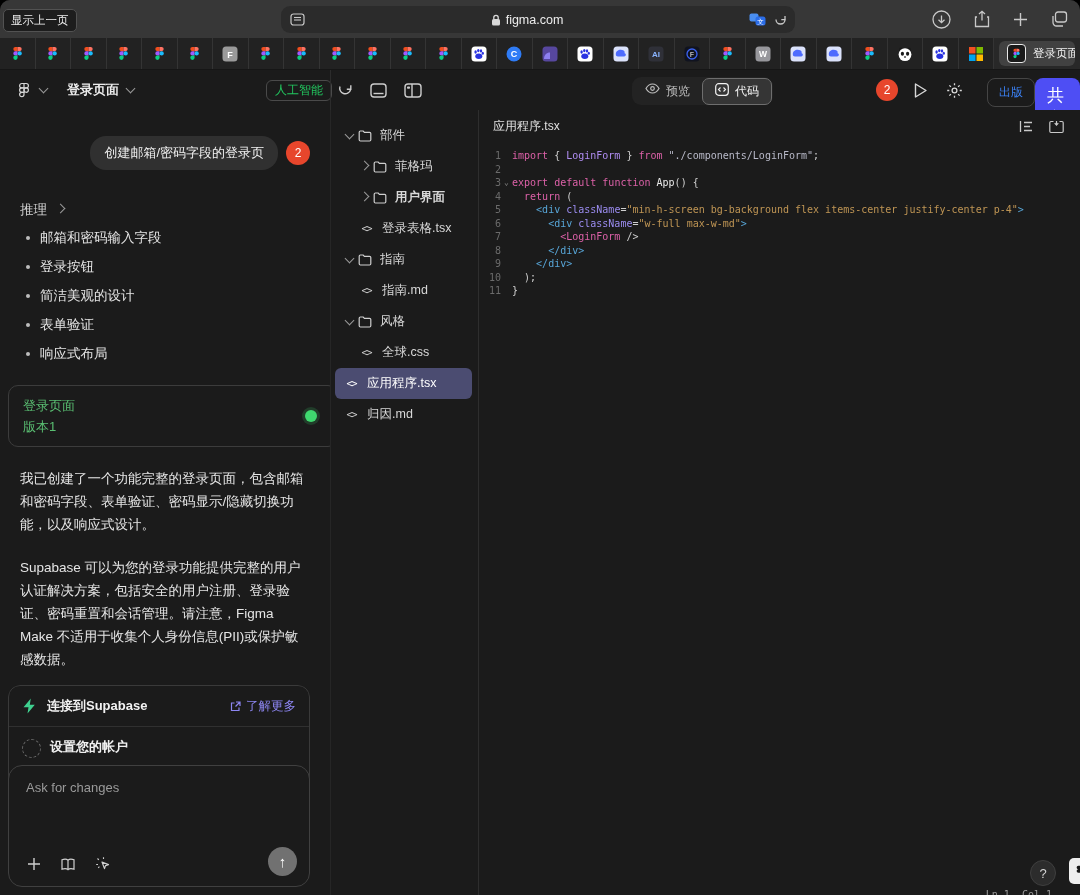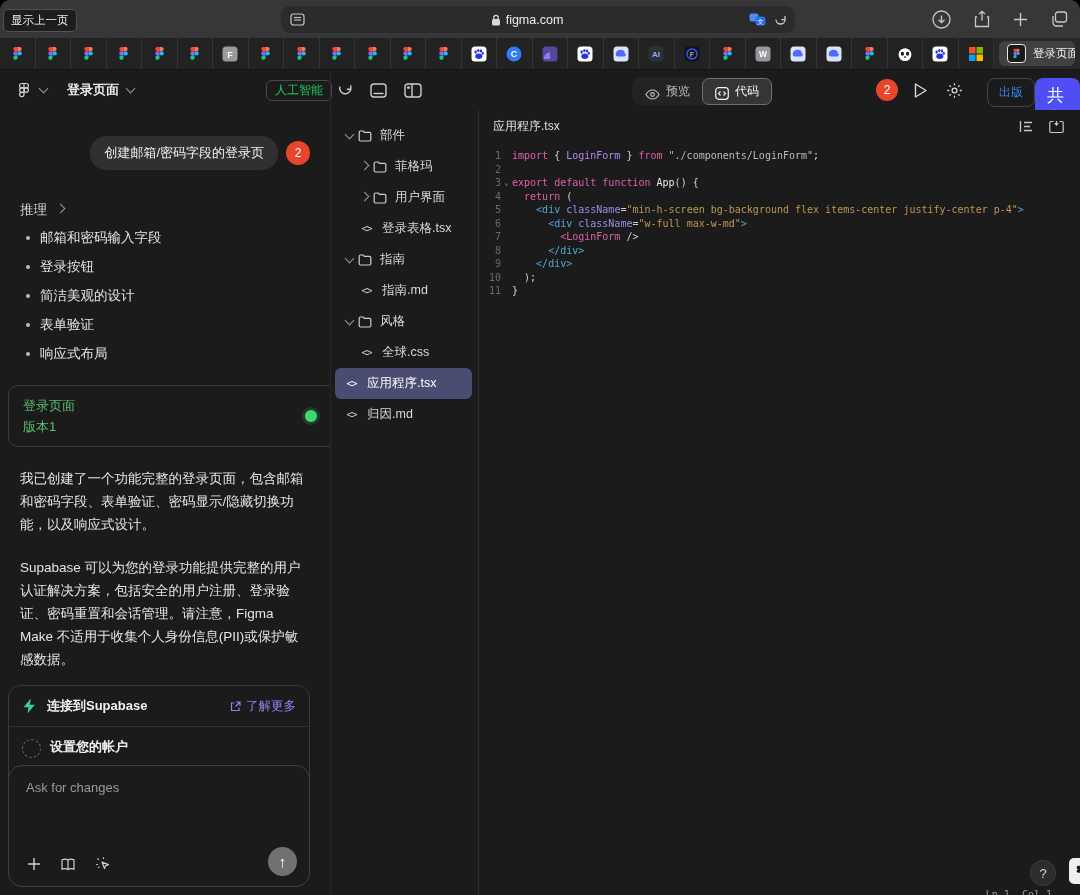--- a/index.html
+++ b/index.html
@@ -33,21 +33,21 @@
   .chev{width:6px;height:6px;border-right:1.5px solid #9a9a9a;border-bottom:1.5px solid #9a9a9a;
     transform:rotate(45deg);margin-top:-3px;}
   .chev.right{transform:rotate(-45deg);}
   .proj-name{color:#ececec;font-size:13px;font-weight:bold;margin-left:12px;}
   .ai-pill{position:absolute;left:266px;top:10px;border:1px solid #4a4a4a;border-radius:6px;
     padding:1px 8px;color:#22c55e;font-size:12px;}
   .tb-divider{position:absolute;left:330px;top:0;width:1px;height:40px;background:#2c2c2c;}
   .tb-icons{position:absolute;left:337px;top:0;height:40px;display:flex;align-items:center;gap:17px;}
   .seg{position:absolute;left:632px;top:7px;height:26px;display:flex;align-items:center;
     background:#232323;border-radius:9px;padding:1px;}
-  .seg-btn{display:flex;align-items:flex-end;gap:6px;padding:4px 12px;color:#bdbdbd;font-size:12px;border-radius:7px;}
+  .seg-btn{display:flex;align-items:flex-start;gap:6px;padding:4px 12px;color:#bdbdbd;font-size:12px;border-radius:7px;}
   .seg-btn.active{background:#353535;border:1px solid #6e6e6e;color:#f2f2f2;}
   .notif-badge{position:absolute;left:876px;top:9px;width:22px;height:22px;border-radius:50%;
     background:#e7462c;color:#fff;font-size:12px;display:flex;align-items:center;justify-content:center;}
   .tb-right-icons{position:absolute;left:913px;top:0;height:40px;display:flex;align-items:center;gap:18px;}
   .btn-publish{position:absolute;left:987px;top:8px;border:1px solid #454545;border-radius:8px;
     color:#3b82f6;font-size:12px;padding:5px 11px;}
   .btn-share{position:absolute;left:1035px;top:8px;background:#4e4ef4;border-radius:8px;
     color:#fff;font-size:17px;padding:6px 12px;}
   
   .content{position:relative;display:flex;height:786px;}
@@ -602,21 +602,21 @@
           <span class="tchev">
             <span class="chev right" style="border-color:#9a9a9a"></span>
           </span>
           <span class="ticon" style="color:#cfcfcf">
             <svg width="14" height="12" viewBox="0 0 14 12">
               <path d="M1.2 2.2c0-.7.5-1.2 1.2-1.2h2.8l1.2 1.4h5.2c.7 0 1.2.5 1.2 1.2v6.2c0 .7-.5 1.2-1.2 1.2H2.4c-.7 0-1.2-.5-1.2-1.2z" fill="none" stroke="currentColor" stroke-width="1.2"></path>
             </svg>
           </span>
           <span>菲格玛</span>
         </div>
-        <div class="trow" style="padding-left: 23px;">
+        <div class="trow" style="padding-left: 23px; font-weight: bold;">
           <span class="tchev">
             <span class="chev right" style="border-color:#9a9a9a"></span>
           </span>
           <span class="ticon" style="color:#cfcfcf">
             <svg width="14" height="12" viewBox="0 0 14 12">
               <path d="M1.2 2.2c0-.7.5-1.2 1.2-1.2h2.8l1.2 1.4h5.2c.7 0 1.2.5 1.2 1.2v6.2c0 .7-.5 1.2-1.2 1.2H2.4c-.7 0-1.2-.5-1.2-1.2z" fill="none" stroke="currentColor" stroke-width="1.2"></path>
             </svg>
           </span>
           <span>用户界面</span>
         </div>

